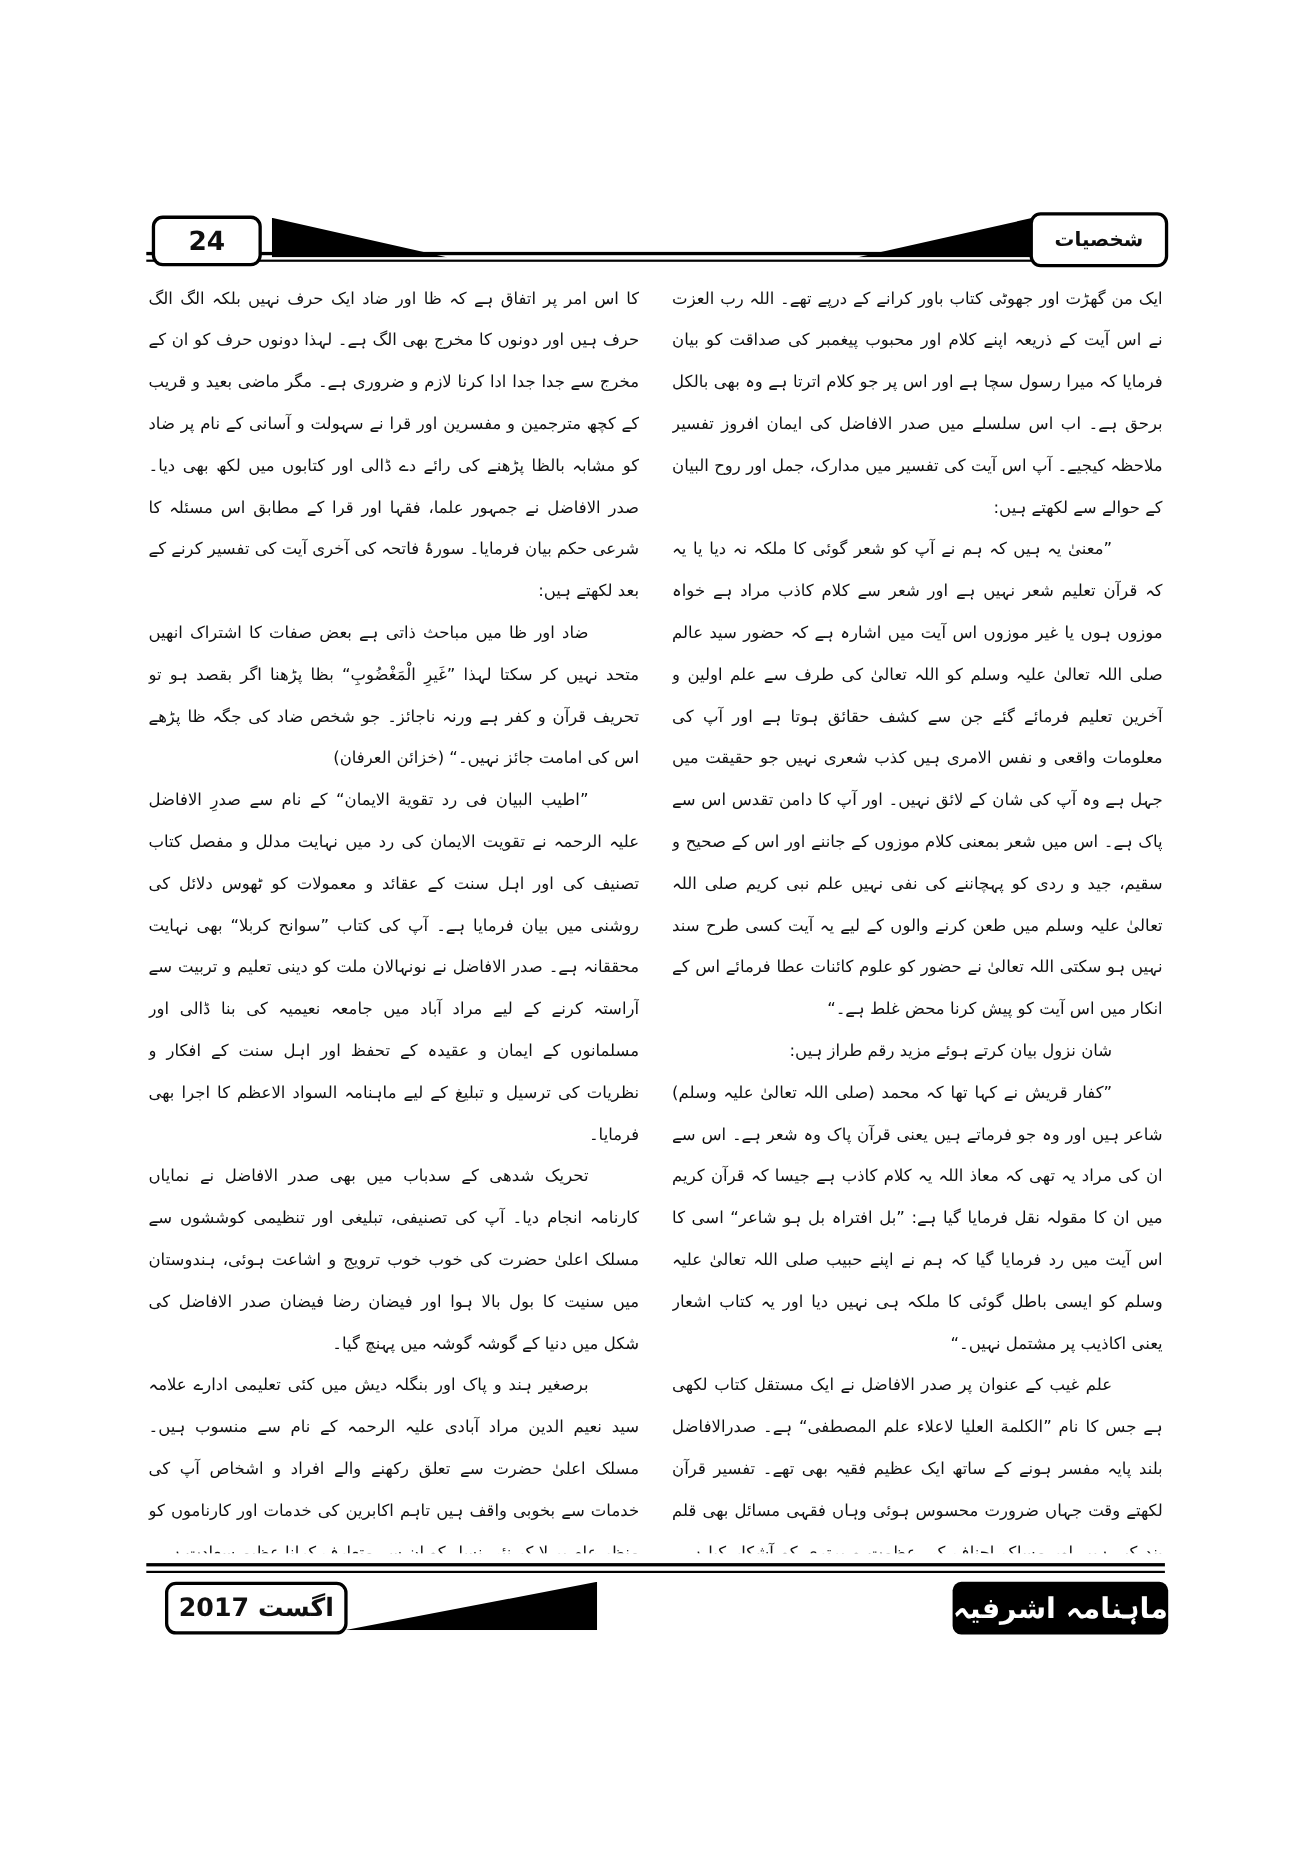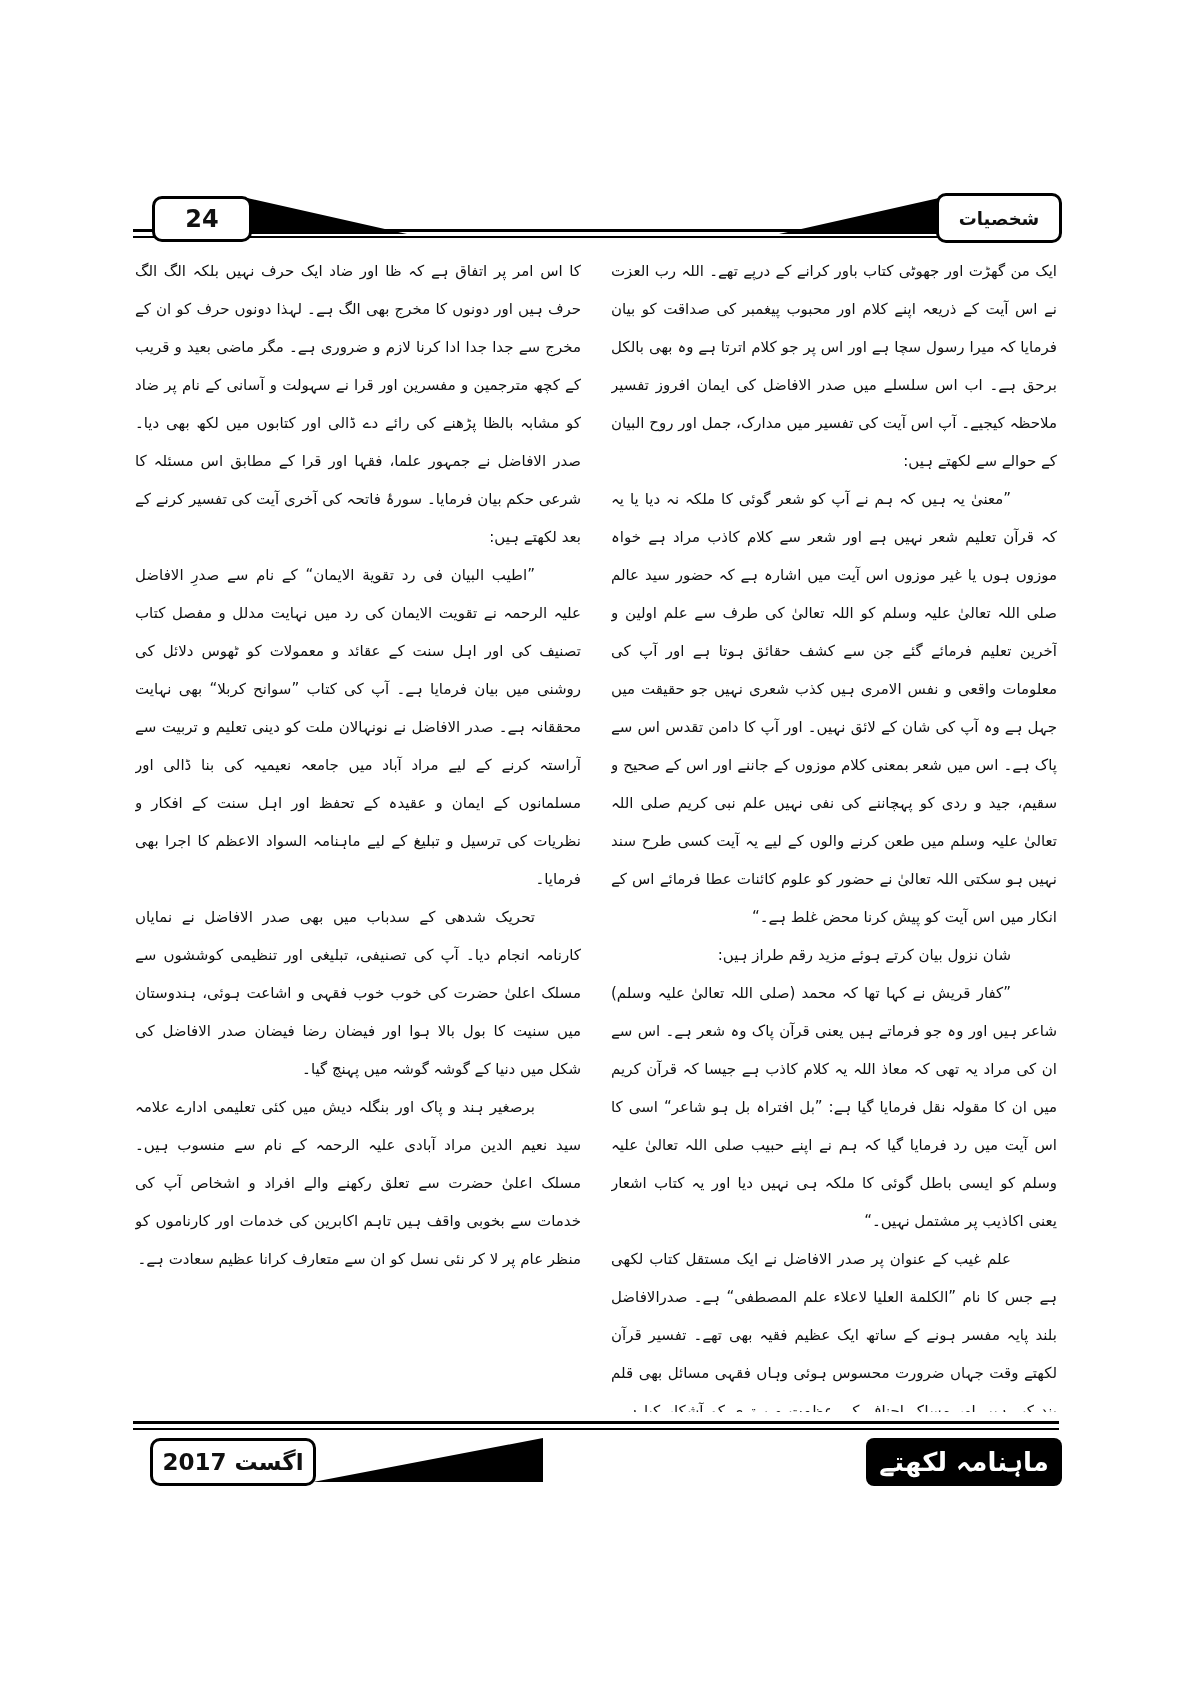--- a/index.html
+++ b/index.html
@@ -11,21 +11,21 @@
   
   .rule{position:absolute;left:133px;width:926px;height:4px;
     border-top:3px solid #000;border-bottom:2px solid #000;}
   .header-rule{top:229px;}
   .footer-rule{top:1421px;}
   .badge-box{
     position:absolute;display:flex;align-items:center;justify-content:center;
     background:#fff;border:3px solid #000;border-radius:10px;
     font-size:24px;font-weight:bold;z-index:3;
   }
-  .pagenum-box{left:152px;top:196px;width:94px;height:40px;}
+  .pagenum-box{left:138px;top:196px;width:94px;height:40px;}
   .section-box{right:128px;top:193px;width:120px;height:44px;font-size:18px;direction:rtl;}
   .date-box{left:150px;top:1438px;width:160px;height:42px;direction:rtl;font-size:23px;}
   .wedge{position:absolute;background:#000;z-index:2;}
   .hdr-wedge-left{left:247px;top:198px;width:160px;height:36px;
     clip-path:polygon(0 0,0 100%,100% 100%);}
   .hdr-wedge-right{right:251px;top:198px;width:160px;height:36px;
     clip-path:polygon(100% 0,100% 100%,0 100%);}
   .ftr-wedge{left:313px;top:1438px;width:230px;height:44px;
     clip-path:polygon(100% 0,100% 100%,0 100%);}
   .magname-box{
@@ -65,30 +65,31 @@
     <div class="column">
         <p class="" dir="rtl">ایک من گھڑت اور جھوٹی کتاب باور کرانے کے درپے تھے۔ اللہ رب العزت نے اس آیت کے ذریعہ اپنے کلام اور محبوب پیغمبر کی صداقت کو بیان فرمایا کہ میرا رسول سچا ہے اور اس پر جو کلام اترتا ہے وہ بھی بالکل برحق ہے۔ اب اس سلسلے میں صدر الافاضل کی ایمان افروز تفسیر ملاحظہ کیجیے۔ آپ اس آیت کی تفسیر میں مدارک، جمل اور روح البیان کے حوالے سے لکھتے ہیں:</p>
         <p class="indent" dir="rtl">”معنیٰ یہ ہیں کہ ہم نے آپ کو شعر گوئی کا ملکہ نہ دیا یا یہ کہ قرآن تعلیم شعر نہیں ہے اور شعر سے کلام کاذب مراد ہے خواہ موزوں ہوں یا غیر موزوں اس آیت میں اشارہ ہے کہ حضور سید عالم صلی اللہ تعالیٰ علیہ وسلم کو اللہ تعالیٰ کی طرف سے علم اولین و آخرین تعلیم فرمائے گئے جن سے کشف حقائق ہوتا ہے اور آپ کی معلومات واقعی و نفس الامری ہیں کذب شعری نہیں جو حقیقت میں جہل ہے وہ آپ کی شان کے لائق نہیں۔ اور آپ کا دامن تقدس اس سے پاک ہے۔ اس میں شعر بمعنی کلام موزوں کے جاننے اور اس کے صحیح و سقیم، جید و ردی کو پہچاننے کی نفی نہیں علم نبی کریم صلی اللہ تعالیٰ علیہ وسلم میں طعن کرنے والوں کے لیے یہ آیت کسی طرح سند نہیں ہو سکتی اللہ تعالیٰ نے حضور کو علوم کائنات عطا فرمائے اس کے انکار میں اس آیت کو پیش کرنا محض غلط ہے۔“</p>
         <p class="indent" dir="rtl">شان نزول بیان کرتے ہوئے مزید رقم طراز ہیں:</p>
         <p class="indent" dir="rtl">”کفار قریش نے کہا تھا کہ محمد (صلی اللہ تعالیٰ علیہ وسلم) شاعر ہیں اور وہ جو فرماتے ہیں یعنی قرآن پاک وہ شعر ہے۔ اس سے ان کی مراد یہ تھی کہ معاذ اللہ یہ کلام کاذب ہے جیسا کہ قرآن کریم میں ان کا مقولہ نقل فرمایا گیا ہے: ”بل افتراہ بل ہو شاعر“ اسی کا اس آیت میں رد فرمایا گیا کہ ہم نے اپنے حبیب صلی اللہ تعالیٰ علیہ وسلم کو ایسی باطل گوئی کا ملکہ ہی نہیں دیا اور یہ کتاب اشعار یعنی اکاذیب پر مشتمل نہیں۔“</p>
         <p class="indent" dir="rtl">علم غیب کے عنوان پر صدر الافاضل نے ایک مستقل کتاب لکھی ہے جس کا نام ”الکلمة العلیا لاعلاء علم المصطفی“ ہے۔ صدرالافاضل بلند پایہ مفسر ہونے کے ساتھ ایک عظیم فقیہ بھی تھے۔ تفسیر قرآن لکھتے وقت جہاں ضرورت محسوس ہوئی وہاں فقہی مسائل بھی قلم بند کیے ہیں اور مسلک احناف کی عظمت و برتری کو آشکار کیا ہے۔ بطور نمونہ صرف ایک مثال پیش کرتا ہوں۔ تمام علما و قرا</p>
       </div>
     <div class="column">
       <div>
           <p class="" dir="rtl">کا اس امر پر اتفاق ہے کہ ظا اور ضاد ایک حرف نہیں بلکہ الگ الگ حرف ہیں اور دونوں کا مخرج بھی الگ ہے۔ لہذا دونوں حرف کو ان کے مخرج سے جدا جدا ادا کرنا لازم و ضروری ہے۔ مگر ماضی بعید و قریب کے کچھ مترجمین و مفسرین اور قرا نے سہولت و آسانی کے نام پر ضاد کو مشابہ بالظا پڑھنے کی رائے دے ڈالی اور کتابوں میں لکھ بھی دیا۔ صدر الافاضل نے جمہور علما، فقہا اور قرا کے مطابق اس مسئلہ کا شرعی حکم بیان فرمایا۔ سورۂ فاتحہ کی آخری آیت کی تفسیر کرنے کے بعد لکھتے ہیں:</p>
+          <p class="indent" dir="rtl">ضاد اور ظا میں مباحث ذاتی ہے بعض صفات کا اشتراک انھیں متحد نہیں کر سکتا لہذا ”غَیرِ الْمَغْضُوبِ“ بظا پڑھنا اگر بقصد ہو تو تحریف قرآن و کفر ہے ورنہ ناجائز۔ جو شخص ضاد کی جگہ ظا پڑھے اس کی امامت جائز نہیں۔“ (خزائن العرفان)</p>
           <p class="indent" dir="rtl">”اطیب البیان فی رد تقویة الایمان“ کے نام سے صدرِ الافاضل علیہ الرحمہ نے تقویت الایمان کی رد میں نہایت مدلل و مفصل کتاب تصنیف کی اور اہل سنت کے عقائد و معمولات کو ٹھوس دلائل کی روشنی میں بیان فرمایا ہے۔ آپ کی کتاب ”سوانح کربلا“ بھی نہایت محققانہ ہے۔ صدر الافاضل نے نونہالان ملت کو دینی تعلیم و تربیت سے آراستہ کرنے کے لیے مراد آباد میں جامعہ نعیمیہ کی بنا ڈالی اور مسلمانوں کے ایمان و عقیدہ کے تحفظ اور اہل سنت کے افکار و نظریات کی ترسیل و تبلیغ کے لیے ماہنامہ السواد الاعظم کا اجرا بھی فرمایا۔</p>
-          <p class="indent" dir="rtl">تحریک شدھی کے سدباب میں بھی صدر الافاضل نے نمایاں کارنامہ انجام دیا۔ آپ کی تصنیفی، تبلیغی اور تنظیمی کوششوں سے مسلک اعلیٰ حضرت کی خوب خوب فقہی و اشاعت ہوئی، ہندوستان میں سنیت کا بول بالا ہوا اور فیضان رضا فیضان صدر الافاضل کی شکل میں دنیا کے گوشہ گوشہ میں پہنچ گیا۔</p>
+          <p class="indent" dir="rtl">تحریک شدھی کے سدباب میں بھی صدر الافاضل نے نمایاں کارنامہ انجام دیا۔ آپ کی تصنیفی، تبلیغی اور تنظیمی کوششوں سے مسلک اعلیٰ حضرت کی خوب خوب ترویج و اشاعت ہوئی، ہندوستان میں سنیت کا بول بالا ہوا اور فیضان رضا فیضان صدر الافاضل کی شکل میں دنیا کے گوشہ گوشہ میں پہنچ گیا۔</p>
           <p class="indent" dir="rtl">برصغیر ہند و پاک اور بنگلہ دیش میں کئی تعلیمی ادارے علامہ سید نعیم الدین مراد آبادی علیہ الرحمہ کے نام سے منسوب ہیں۔ مسلک اعلیٰ حضرت سے تعلق رکھنے والے افراد و اشخاص آپ کی خدمات سے بخوبی واقف ہیں تاہم اکابرین کی خدمات اور کارناموں کو منظر عام پر لا کر نئی نسل کو ان سے متعارف کرانا عظیم سعادت ہے۔</p>
         </div>
 
     </div>
   </div>
 
   <div class="rule footer-rule"></div>
   <div class="badge-box date-box">
     <span>اگست 2017</span>
   </div>
   <div class="wedge ftr-wedge"></div>
   <div class="magname-box">
-    <span>ماہنامہ لکھتے</span>
+    <span>ماہنامہ اشرفیہ</span>
   </div>
 
 </div>
 
 </body></html>

